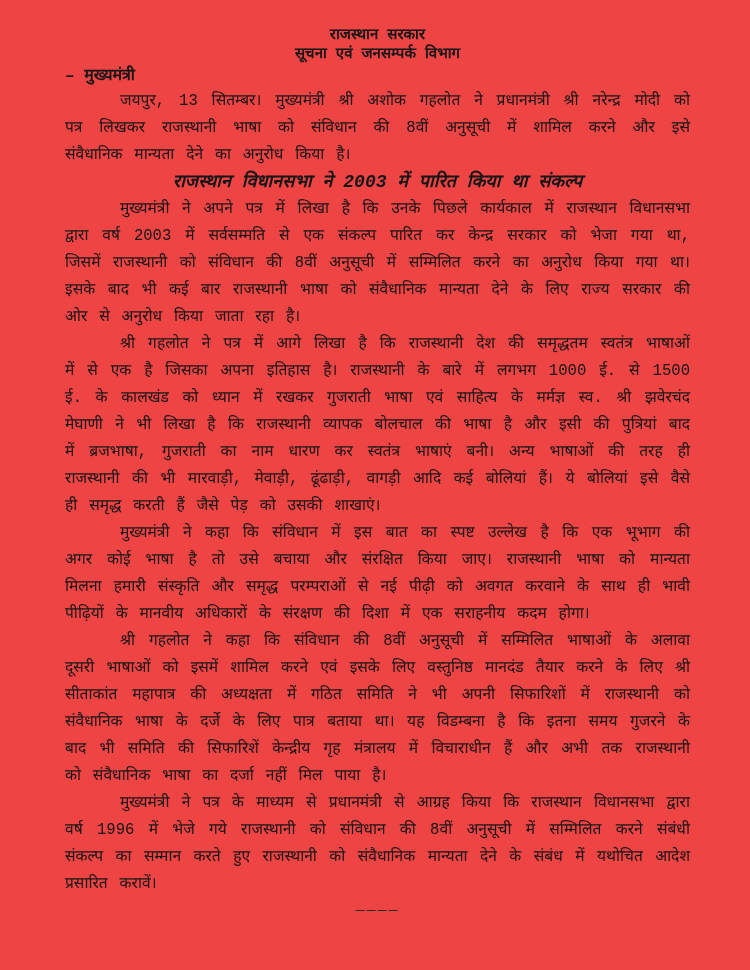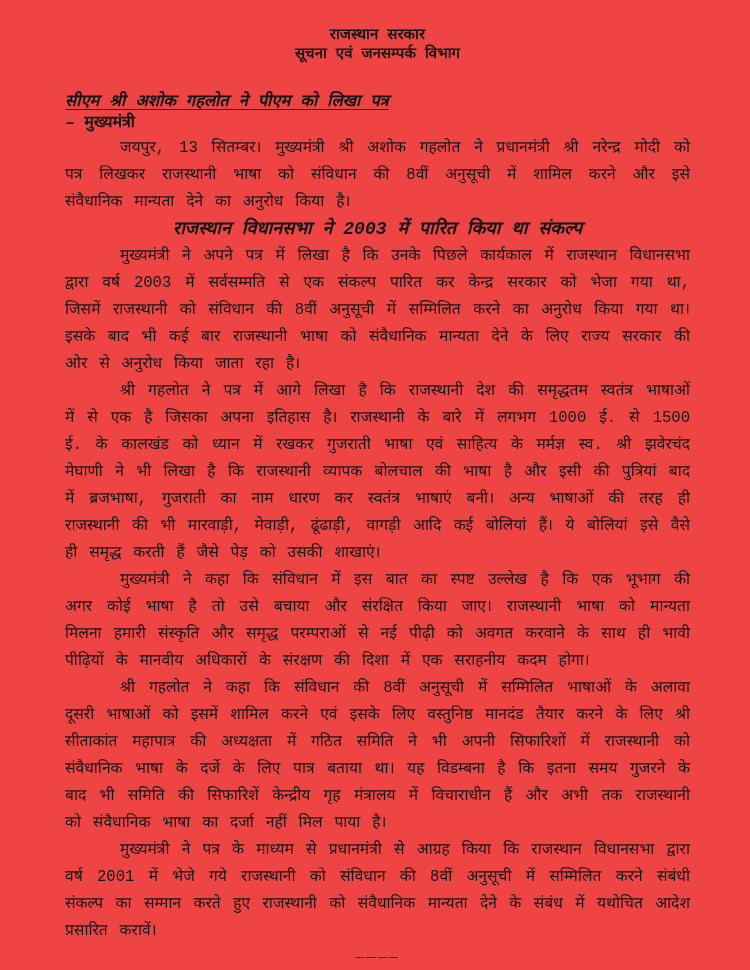--- a/index.html
+++ b/index.html
@@ -80,36 +80,35 @@
 </head>
 <body>
 
 <div class="page">
 
   <header class="doc-header">
     <div class="gov-name">राजस्थान सरकार</div>
     <div class="dept-name">सूचना एवं जनसम्पर्क विभाग</div>
   </header>
 
-  <div class="kicker">सीएम श्री अशोक गहलोत ने पीएम को लिखा पत्र</div>
 
 
   <div class="attribution">– मुख्यमंत्री</div>
 
   <p class="para">जयपुर, 13 सितम्बर। मुख्यमंत्री श्री अशोक गहलोत ने प्रधानमंत्री श्री नरेन्द्र मोदी को पत्र लिखकर राजस्थानी भाषा को संविधान की 8वीं अनुसूची में शामिल करने और इसे संवैधानिक मान्यता देने का अनुरोध किया है।</p>
 
   <h2 class="subhead">राजस्थान विधानसभा ने 2003 में पारित किया था संकल्प</h2>
 
   <p class="para">मुख्यमंत्री ने अपने पत्र में लिखा है कि उनके पिछले कार्यकाल में राजस्थान विधानसभा द्वारा वर्ष 2003 में सर्वसम्मति से एक संकल्प पारित कर केन्द्र सरकार को भेजा गया था, जिसमें राजस्थानी को संविधान की 8वीं अनुसूची में सम्मिलित करने का अनुरोध किया गया था। इसके बाद भी कई बार राजस्थानी भाषा को संवैधानिक मान्यता देने के लिए राज्य सरकार की ओर से अनुरोध किया जाता रहा है।</p>
 
 
   <p class="para">श्री गहलोत ने पत्र में आगे लिखा है कि राजस्थानी देश की समृद्धतम स्वतंत्र भाषाओं में से एक है जिसका अपना इतिहास है। राजस्थानी के बारे में लगभग 1000 ई. से 1500 ई. के कालखंड को ध्यान में रखकर गुजराती भाषा एवं साहित्य के मर्मज्ञ स्व. श्री झवेरचंद मेघाणी ने भी लिखा है कि राजस्थानी व्यापक बोलचाल की भाषा है और इसी की पुत्रियां बाद में ब्रजभाषा, गुजराती का नाम धारण कर स्वतंत्र भाषाएं बनी। अन्य भाषाओं की तरह ही राजस्थानी की भी मारवाड़ी, मेवाड़ी, ढूंढाड़ी, वागड़ी आदि कई बोलियां हैं। ये बोलियां इसे वैसे ही समृद्ध करती हैं जैसे पेड़ को उसकी शाखाएं।</p>
 
   <p class="para">मुख्यमंत्री ने कहा कि संविधान में इस बात का स्पष्ट उल्लेख है कि एक भूभाग की अगर कोई भाषा है तो उसे बचाया और संरक्षित किया जाए। राजस्थानी भाषा को मान्यता मिलना हमारी संस्कृति और समृद्ध परम्पराओं से नई पीढ़ी को अवगत करवाने के साथ ही भावी पीढ़ियों के मानवीय अधिकारों के संरक्षण की दिशा में एक सराहनीय कदम होगा।</p>
 
 
   <p class="para">श्री गहलोत ने कहा कि संविधान की 8वीं अनुसूची में सम्मिलित भाषाओं के अलावा दूसरी भाषाओं को इसमें शामिल करने एवं इसके लिए वस्तुनिष्ठ मानदंड तैयार करने के लिए श्री सीताकांत महापात्र की अध्यक्षता में गठित समिति ने भी अपनी सिफारिशों में राजस्थानी को संवैधानिक भाषा के दर्जे के लिए पात्र बताया था। यह विडम्बना है कि इतना समय गुजरने के बाद भी समिति की सिफारिशें केन्द्रीय गृह मंत्रालय में विचाराधीन हैं और अभी तक राजस्थानी को संवैधानिक भाषा का दर्जा नहीं मिल पाया है।</p>
 
-  <p class="para">मुख्यमंत्री ने पत्र के माध्यम से प्रधानमंत्री से आग्रह किया कि राजस्थान विधानसभा द्वारा वर्ष 2001 में भेजे गये राजस्थानी को संविधान की 8वीं अनुसूची में सम्मिलित करने संबंधी संकल्प का सम्मान करते हुए राजस्थानी को संवैधानिक मान्यता देने के संबंध में यथोचित आदेश प्रसारित करावें।</p>
+  <p class="para">मुख्यमंत्री ने पत्र के माध्यम से प्रधानमंत्री से आग्रह किया कि राजस्थान विधानसभा द्वारा वर्ष 1996 में भेजे गये राजस्थानी को संविधान की 8वीं अनुसूची में सम्मिलित करने संबंधी संकल्प का सम्मान करते हुए राजस्थानी को संवैधानिक मान्यता देने के संबंध में यथोचित आदेश प्रसारित करावें।</p>
 
   <div class="end-mark">————</div>
 
 </div>
 
 </body></html>

